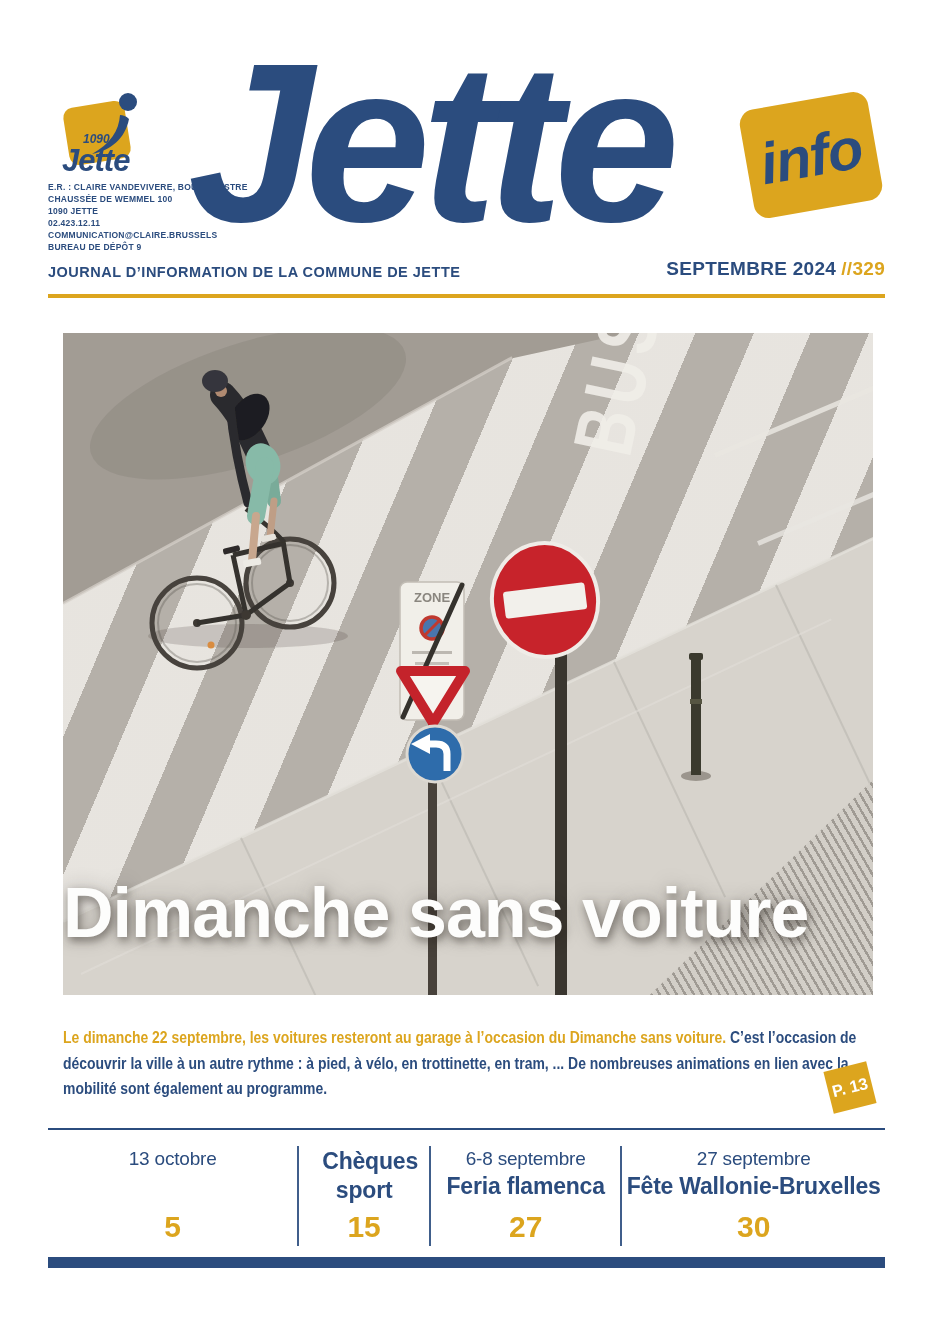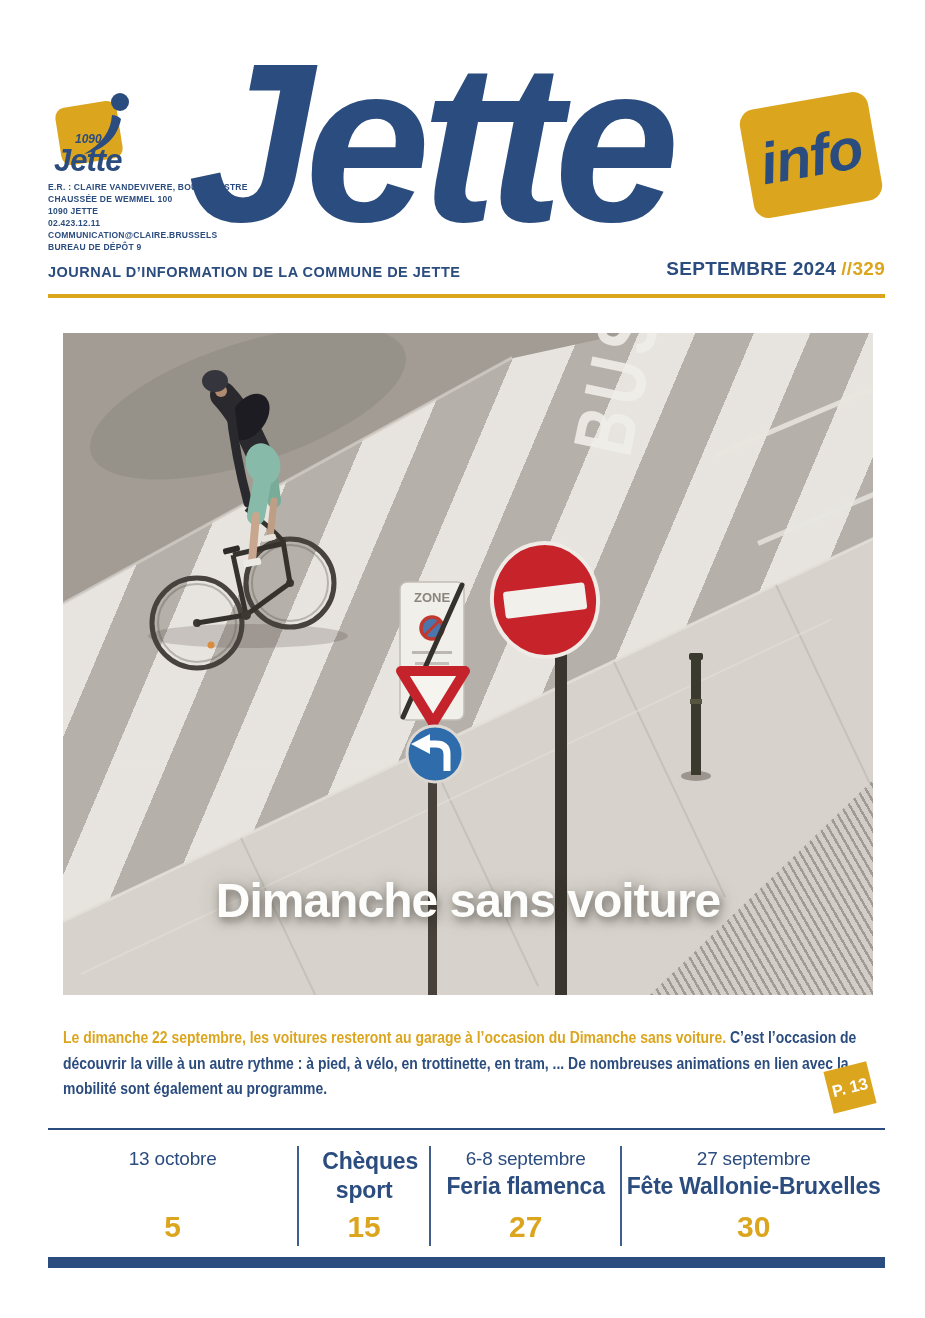--- a/index.html
+++ b/index.html
@@ -7,21 +7,21 @@
     --gold:#DCA51E;
     --photo_base:#B5B0A9;
   }
   html,body{margin:0;padding:0;background:#e8e8e8;}
   .page{
     position:relative;width:925px;height:1318px;background:#ffffff;
     font-family:"Liberation Sans","DejaVu Sans",sans-serif;overflow:hidden;
     margin:0 auto;
   }
   
-  .logo-block{position:absolute;left:48px;top:92px;width:150px;height:120px;}
+  .logo-block{position:absolute;left:56px;top:92px;width:150px;height:120px;}
   .logo-mark{position:absolute;left:0;top:0;}
   .logo-zip{position:absolute;left:27px;top:40px;font-size:12px;font-style:italic;font-weight:bold;color:var(--blue,#2B4C7E);}
   .logo-name{position:absolute;left:6px;top:51px;font-size:31px;font-style:italic;font-weight:bold;color:var(--blue,#2B4C7E);letter-spacing:-1px;}
   .imprint{position:absolute;left:48px;top:181px;font-size:8.5px;font-weight:bold;line-height:1.42;color:var(--blue,#2B4C7E);letter-spacing:.25px;}
   .masthead-title{
     position:absolute;left:188px;top:30px;font-size:226px;line-height:1;
     font-style:italic;font-weight:bold;color:var(--blue,#2B4C7E);letter-spacing:-9px;
   }
   .info-badge{
     position:absolute;left:746px;top:100px;width:130px;height:110px;background:var(--gold,#DCA51E);
@@ -57,22 +57,22 @@
     font-size:62px;font-weight:bold;color:rgba(240,237,232,.9);letter-spacing:7px;
     transform:rotate(-78deg) scale(1,1.35);transform-origin:0px 70px;line-height:70px;
   }
   .ph-svg{position:absolute;inset:0;}
   .cover-date{
     position:absolute;left:0;top:456px;width:100%;text-align:center;
     font-size:47px;font-weight:bold;color:#fdfdfc;letter-spacing:-.5px;
     text-shadow:2px 3px 7px rgba(45,40,34,.5),0 0 18px rgba(45,40,34,.25);
   }
   .cover-headline{
-    position:absolute;left:0;top:540px;width:100%;text-align:center;
-    font-size:48px;font-weight:bold;color:#fdfdfc;letter-spacing:-1px;
+    position:absolute;left:0;top:540px;width:100%;
+    font-size:70px;font-weight:bold;color:#fdfdfc;letter-spacing:-1px;
     text-shadow:2px 4px 8px rgba(45,40,34,.5),0 0 20px rgba(45,40,34,.25);
   }
   
   .intro{
     position:absolute;left:63px;top:1008px;width:988px;
     font-size:17px;font-weight:bold;line-height:1.5;letter-spacing:0;
     transform:scaleX(.82);transform-origin:left top;color:var(--blue,#2B4C7E);
   }
   .intro .hl{color:var(--gold,#DCA51E);}
   .page-ref{

